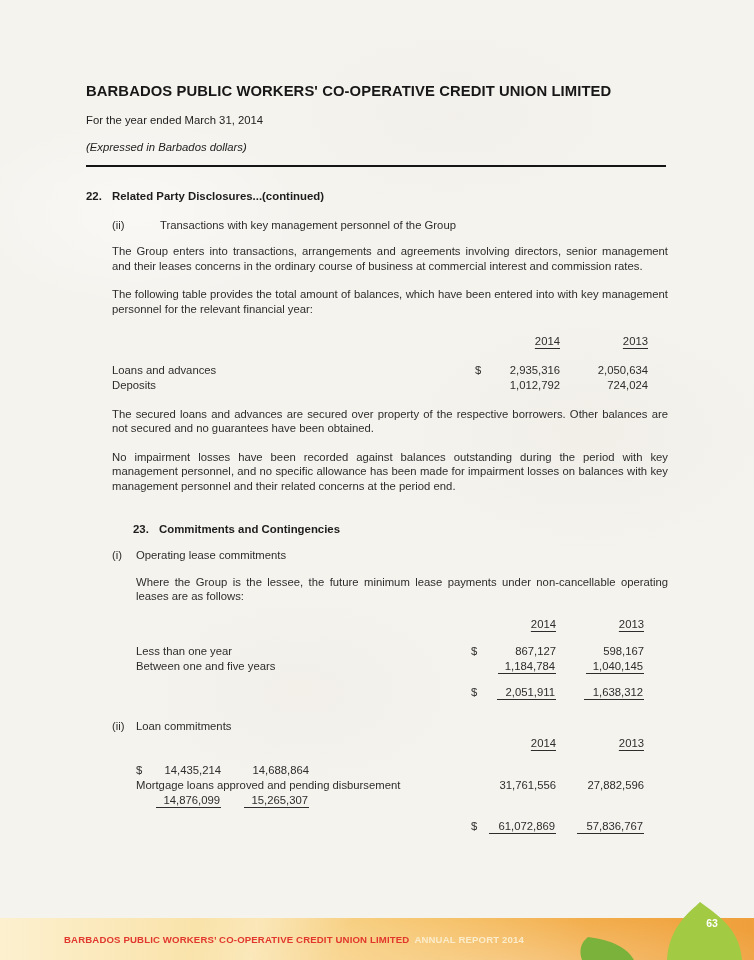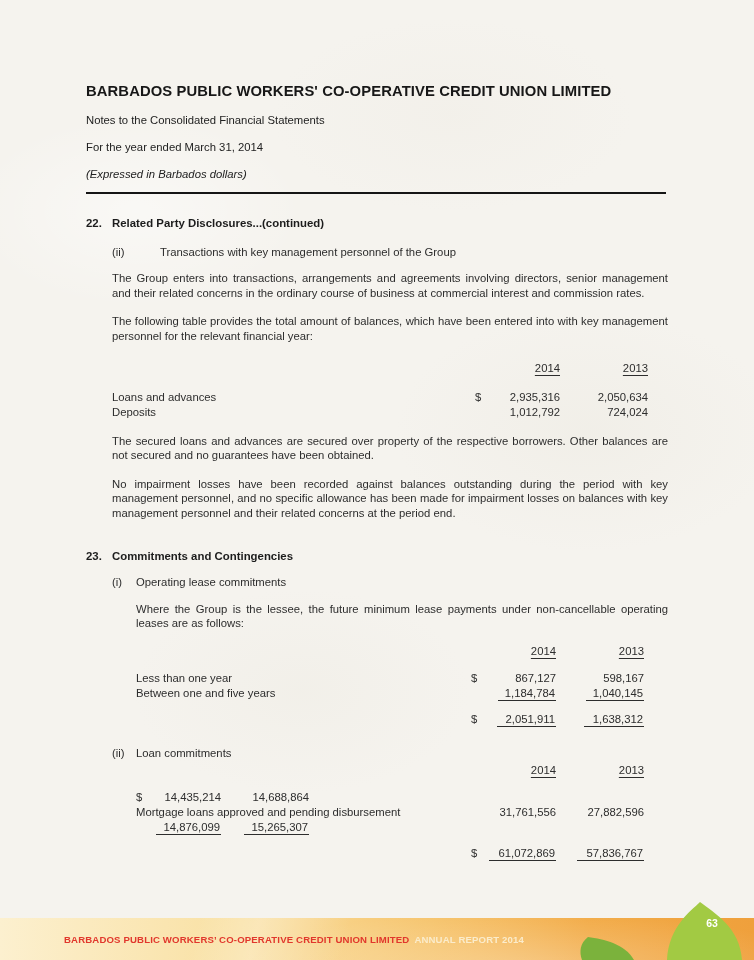--- a/index.html
+++ b/index.html
@@ -19,21 +19,21 @@
 
   .content { position:absolute; left:86px; top:0; width:582px; }
 
   .doc-title { font-size:14.8px; font-weight:bold; letter-spacing:.1px; color:#171717; margin-top:82px; line-height:18px; }
   .hline { font-size:11.3px; margin-top:13px; line-height:14px; color:#222; }
   .hline.italic { font-style:italic; }
   .rule { border-top:2.2px solid #151515; margin-top:11px; width:580px; }
 
   .sec-head { display:flex; font-weight:bold; font-size:11.4px; line-height:14.6px; color:#1c1c1c; }
   .sec-head.first { margin-top:22px; }
-  .sec-head.second { margin-top:28px; }
+  .sec-head.second { margin-top:28px;margin-left:47px; }
   .sec-num { width:26px; flex:none; }
   .sec-body { margin-left:26px; width:556px; }
 
   .item-head { display:flex; font-size:11.3px; line-height:14.6px; }
   .item-head.s22 { margin-top:14px; }
   .item-head .lab22 { width:48px; flex:none; }
   .item-head .lab23 { width:24px; flex:none; }
   .item-head.s23a { margin-top:12px; }
   .item-head.s23b { margin-top:19px; }
 
@@ -80,35 +80,34 @@
     font-size:10.5px; font-weight:bold; color:#ffffff;
   }
 </style>
 </head>
 <body>
 
 <div class="page">
   <div class="content">
 
     <div class="doc-title">BARBADOS PUBLIC WORKERS' CO-OPERATIVE CREDIT UNION LIMITED</div>
-    <div class="hline">Notes to the Consolidated Financial Statements</div>
     <div class="hline">For the year ended March 31, 2014</div>
     <div class="hline italic">(Expressed in Barbados dollars)</div>
     <div class="rule"></div>
 
     <div class="sec-head first">
       <span class="sec-num">22.</span>
       <span>Related Party Disclosures...(continued)</span>
     </div>
     <div class="sec-body">
       <div class="item-head s22">
         <span class="lab22">(ii)</span>
         <span>Transactions with key management personnel of the Group</span>
       </div>
-      <p class="para">The Group enters into transactions, arrangements and agreements involving directors, senior management and their related concerns in the ordinary course of business at commercial interest and commission rates.</p>
+      <p class="para">The Group enters into transactions, arrangements and agreements involving directors, senior management and their leases concerns in the ordinary course of business at commercial interest and commission rates.</p>
       <p class="para gap">The following table provides the total amount of balances, which have been entered into with key management personnel for the relevant financial year:</p>
 
       <div class="ftable t22">
         <div class="frow">
           <span class="lbl"></span>
           <span class="cur"></span>
           <span class="c14"><span class="yr">2014</span></span>
           <span class="c13"><span class="yr">2013</span></span>
         </div>
         <div class="rows22">

